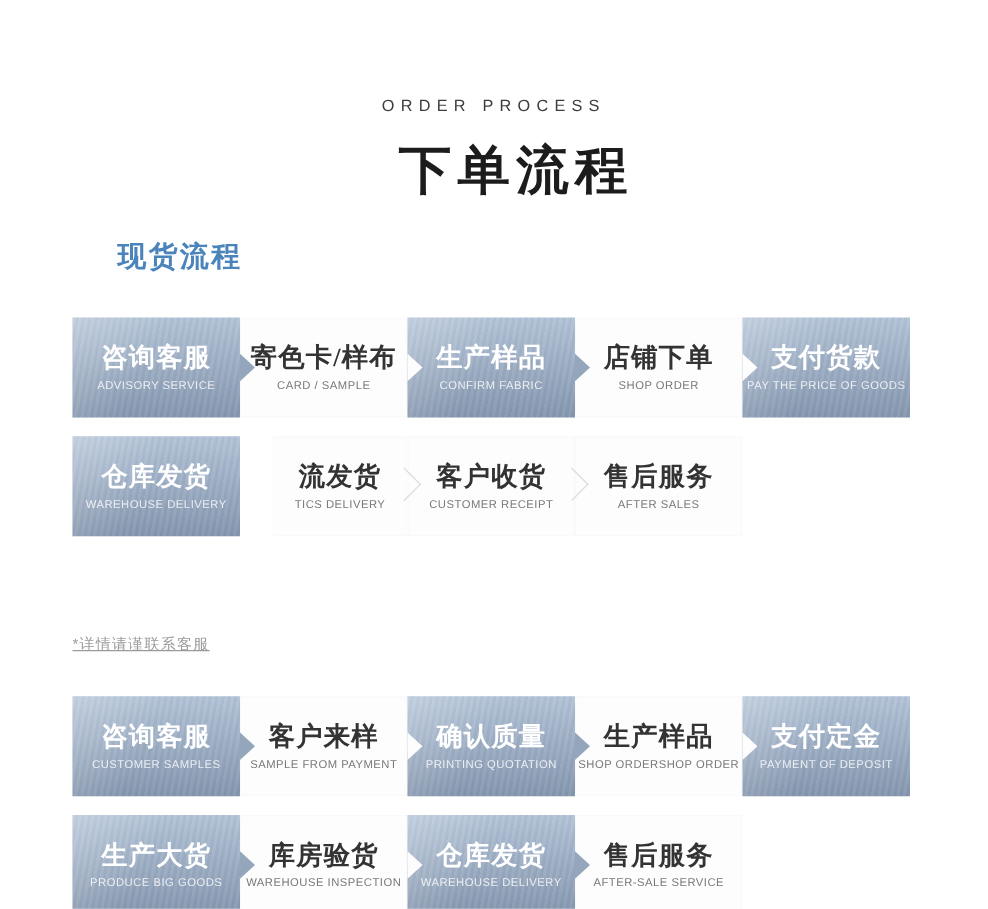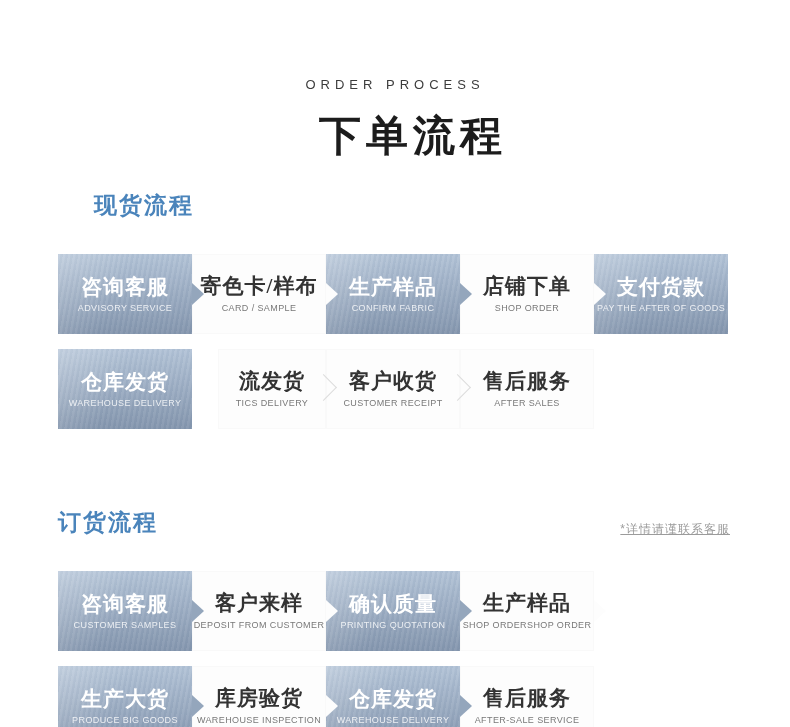--- a/index.html
+++ b/index.html
@@ -103,21 +103,21 @@
     <div class="en">CONFIRM FABRIC</div>
   </div>
 
   <div class="step white conn-arrow">
     <div class="zh">店铺下单</div>
     <div class="en">SHOP ORDER</div>
   </div>
 
   <div class="step blue">
     <div class="zh">支付货款</div>
-    <div class="en">PAY THE AFTER OF GOODS</div>
+    <div class="en">PAY THE PRICE OF GOODS</div>
   </div>
 </div>
           <div class="row">
   <div class="step blue">
     <div class="zh">仓库发货</div>
     <div class="en">WAREHOUSE DELIVERY</div>
   </div>
 
   <div class="step white conn-chevron offset narrow">
     <div class="zh">流发货</div>
@@ -132,45 +132,48 @@
   <div class="step white">
     <div class="zh">售后服务</div>
     <div class="en">AFTER SALES</div>
   </div>
 </div>
         </div>
   </section>
 
   <section class="section">
     <div class="section-head">
-      <h2 class="section-title">订货流程</h2>
       <span class="section-note">*详情请谨联系客服</span>
     </div>
     <div class="rows">
           <div class="row">
   <div class="step blue conn-arrow">
     <div class="zh">咨询客服</div>
     <div class="en">CUSTOMER SAMPLES</div>
   </div>
 
   <div class="step white conn-arrow">
     <div class="zh">客户来样</div>
-    <div class="en">DEPOSIT FROM CUSTOMER</div>
+    <div class="en">SAMPLE FROM PAYMENT</div>
   </div>
 
   <div class="step blue conn-arrow">
     <div class="zh">确认质量</div>
     <div class="en">PRINTING QUOTATION</div>
   </div>
 
   <div class="step white conn-arrow">
     <div class="zh">生产样品</div>
     <div class="en">SHOP ORDERSHOP ORDER</div>
   </div>
 
+  <div class="step blue">
+    <div class="zh">支付定金</div>
+    <div class="en">PAYMENT OF DEPOSIT</div>
+  </div>
 </div>
           <div class="row">
   <div class="step blue conn-arrow">
     <div class="zh">生产大货</div>
     <div class="en">PRODUCE BIG GOODS</div>
   </div>
 
   <div class="step white conn-arrow">
     <div class="zh">库房验货</div>
     <div class="en">WAREHOUSE INSPECTION</div>

